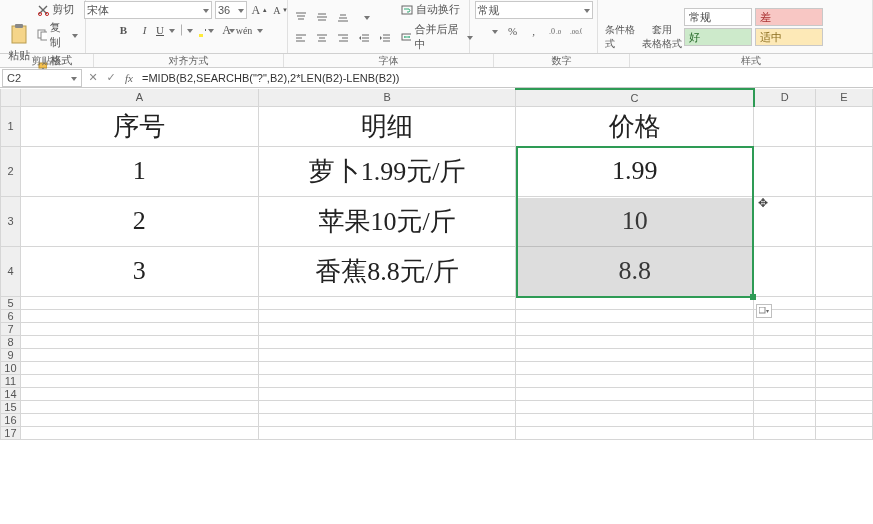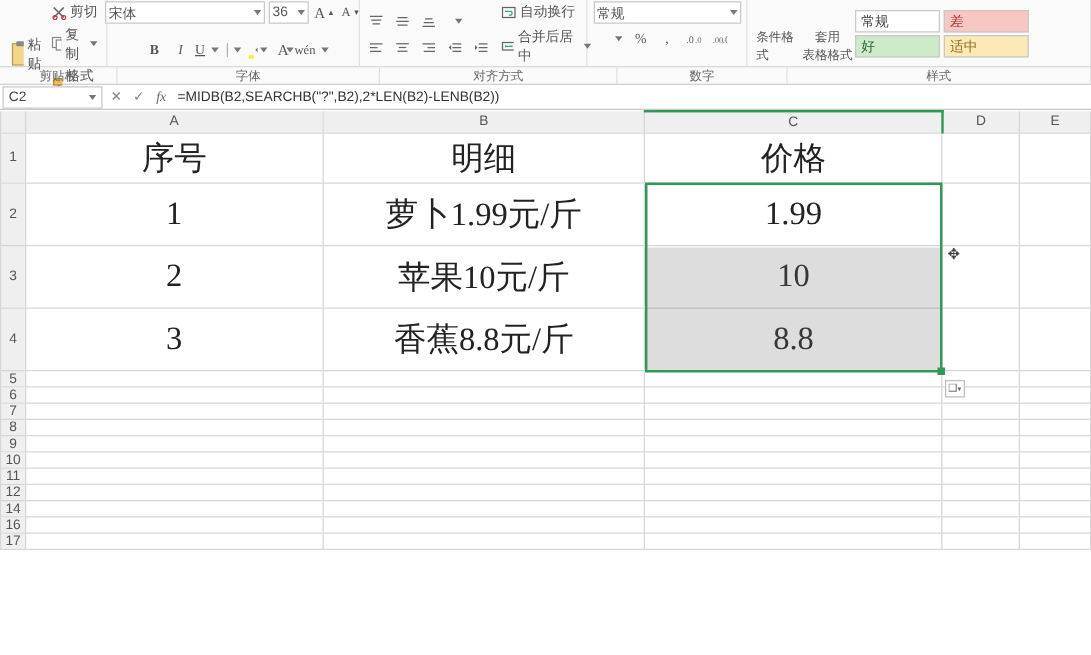--- a/index.html
+++ b/index.html
@@ -34,21 +34,21 @@
     display: inline-flex;
     align-items: center;
     gap: 3px;
     padding: 1px 3px;
     border-radius: 2px;
     cursor: default;
     font-size: 11px;
     color: #555;
   }
   .big-paste {
-    display:flex;flex-direction:row;align-items:center;justify-content:center;
+    display:flex;flex-direction:column;align-items:center;justify-content:center;
     width:34px;height:42px;
   }
   svg { display:block; }
   .combo {
     display:flex;align-items:center;
     height:18px;background:#fff;border:1px solid #c8c8c8;
     padding:0 2px;font-size:11px;color:#555;
   }
   .combo .caret { margin-left:auto; }
   .bbtn {
@@ -168,21 +168,21 @@
               <rect x="2" y="1" width="8" height="5" fill="#f5c04e" stroke="#b08a2e"></rect>
               <rect x="5" y="6" width="2" height="5" fill="#888"></rect>
             </svg>
           <span>格式刷</span>
         </div>
       </div>
     </div>
   </div>
 
   <div class="group" style="width:202px;">
-    <div class="group-body col" style="gap:12px;">
+    <div class="group-body col" style="gap:2px;">
       <div class="row">
         <div class="combo" style="width:128px;">
           <span>宋体</span>
             <span class="caret"></span>
         </div>
         <div class="combo" style="width:32px;">
           <span>36</span>
             <span class="caret"></span>
         </div>
         <div class="ico-btn bbtn">
@@ -391,22 +391,22 @@
               <span>适中</span>
             </div>
         </div>
       </div>
     </div>
   </div>
 </div>
 
 <div class="labels-bar">
   <div style="width:94px;">剪贴板</div>
+  <div style="width:190px;">对齐方式</div>
   <div style="width:210px;">字体</div>
-  <div style="width:190px;">对齐方式</div>
   <div style="width:136px;">数字</div>
   <div style="flex:1;">样式</div>
 </div>
 
 <div class="fbar">
   <div class="namebox">
     <span>C2</span>
     <span class="caret"></span>
   </div>
   <div class="fctl">✕</div>
@@ -517,29 +517,29 @@
         </tr>
     <tr class="small-row">
           <td class="rowhdr">11</td>
           <td></td>
           <td></td>
           <td></td>
           <td></td>
           <td></td>
         </tr>
     <tr class="small-row">
-          <td class="rowhdr">12</td>
-          <td></td>
-          <td></td>
-          <td></td>
-          <td></td>
-          <td></td>
-        </tr>
-    <tr class="small-row">
           <td class="rowhdr">14</td>
+          <td></td>
+          <td></td>
+          <td></td>
+          <td></td>
+          <td></td>
+        </tr>
+    <tr class="small-row">
+          <td class="rowhdr">15</td>
           <td></td>
           <td></td>
           <td></td>
           <td></td>
           <td></td>
         </tr>
     <tr class="small-row">
           <td class="rowhdr">16</td>
           <td></td>
           <td></td>

